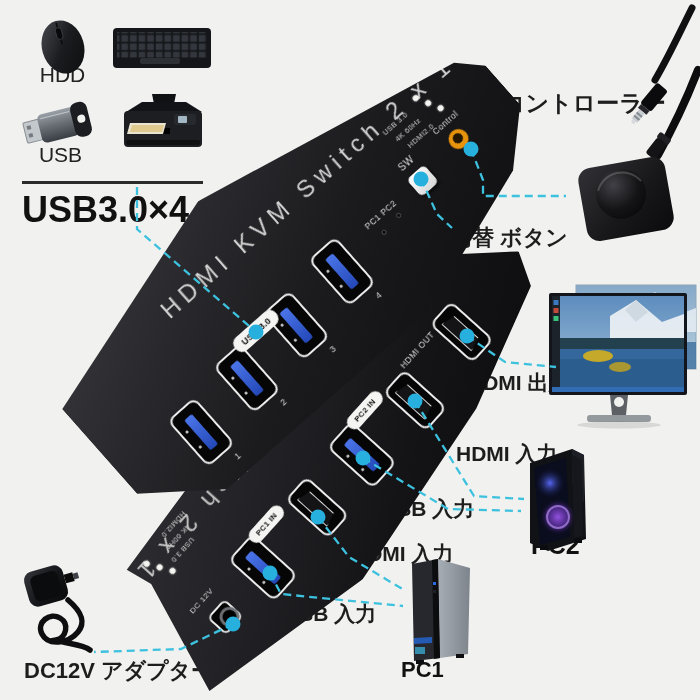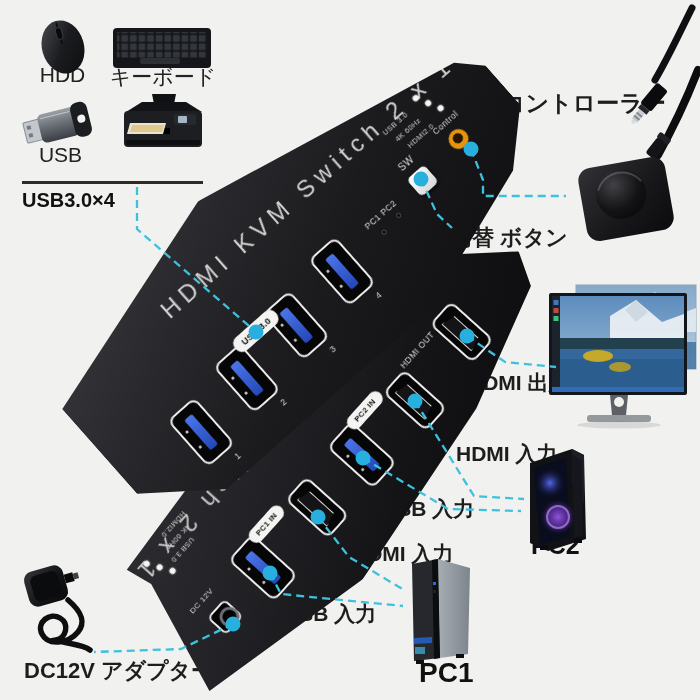--- a/index.html
+++ b/index.html
@@ -9,21 +9,21 @@
     background:#f1f1ef;
     font-family:"Liberation Sans","DejaVu Sans",sans-serif;
     color:#1d1d1d;
   }
   .jp-label { position:absolute; font-weight:600; color:#1d1d1d; white-space:nowrap; }
   .icon-label { position:absolute; font-weight:500; color:#222; text-align:center; }
   .pc-label { position:absolute; font-weight:700; color:#111; }
 
   
   #divider { position:absolute; left:22px; top:181px; width:181px; height:3px; background:#2b2b2b; }
-  #usb-group-label { position:absolute; left:22px; top:189px; font-size:20px; font-weight:700; color:#111; }
+  #usb-group-label { position:absolute; left:22px; top:189px; font-size:36px; font-weight:700; color:#111; }
 
   
   .device { position:absolute; }
   #device-top {
     left:28px; top:150px; width:545px; height:235px;
     transform:rotate(-41.5deg);
     background:linear-gradient(152deg,#3a3a3e 0%,#29292d 28%,#1b1b1e 55%,#0e0e10 100%);
     clip-path:polygon(44% 0%,96% 28%,100% 38%,100% 60%,91% 79%,62% 100%,13% 100%,0% 76%,0% 28%);
     filter:drop-shadow(-10px 14px 12px rgba(0,0,0,0.30));
     z-index:10;
@@ -124,21 +124,20 @@
     <defs>
         <pattern id="keys" width="8.6" height="8.4" patternUnits="userSpaceOnUse">
       <rect width="8.6" height="8.4" fill="#16181b"></rect>
           <rect x="0.8" y="0.8" width="6.6" height="6.4" rx="1" fill="#33363c"></rect>
     </pattern>
       </defs>
     <rect x="1" y="2" width="98" height="40" rx="4" fill="#141619"></rect>
     <rect x="5" y="6" width="90" height="25.5" fill="url(#keys)"></rect>
     <rect x="28" y="32" width="40" height="6" rx="2" fill="#2d3035"></rect>
   </svg>
-  <div class="icon-label" style="left:108px;top:63px;width:110px;font-size:21px;">キーボード</div>
 
   <svg class="iconsvg" style="left:20px;top:96px" width="80" height="56" viewBox="0 0 80 56">
     <defs>
         <linearGradient id="ug" x1="0" y1="0" x2="0" y2="1">
       <stop offset="0" stop-color="#9aa0a7"></stop>
           <stop offset="0.45" stop-color="#6a7076"></stop>
           <stop offset="1" stop-color="#393e44"></stop>
     </linearGradient>
       </defs>
     <g transform="rotate(-14 40 28)">
@@ -388,21 +387,21 @@
   </svg>
 
   <div class="jp-label" style="left:502px;top:88px;font-size:23px;">コントローラー</div>
   <div class="jp-label" style="left:450px;top:223px;font-size:22px;">切替 ボタン</div>
   <div class="jp-label" style="left:468px;top:369px;font-size:21px;">HDMI 出力</div>
   <div class="jp-label" style="left:456px;top:440px;font-size:21px;">HDMI 入力</div>
   <div class="jp-label" style="left:382px;top:495px;font-size:21px;">USB 入力</div>
   <div class="jp-label" style="left:352px;top:540px;font-size:21px;">HDMI 入力</div>
   <div class="jp-label" style="left:284px;top:600px;font-size:21px;">USB 入力</div>
   <div class="pc-label" style="left:531px;top:531px;font-size:25px;">PC2</div>
-  <div class="pc-label" style="left:419px;top:657px;font-size:28px;">PC1</div>
+  <div class="pc-label" style="left:401px;top:657px;font-size:22px;">PC1</div>
   <div class="jp-label" style="left:24px;top:656px;font-size:22px;">DC12V アダプター</div>
 
   <svg id="connectors" width="700" height="700" viewBox="0 0 700 700">
     <g stroke="#3cc1de" stroke-width="2.3" fill="none" stroke-dasharray="8 5">
       <polyline points="137,187 137,229 256,332"></polyline>
       <polyline points="421,179 437,214 452,228"></polyline>
       <polyline points="471,149 483,180 483,196 566,196"></polyline>
       <polyline points="467,336 505,362 556,367"></polyline>
       <polyline points="415,401 474,496 524,499"></polyline>
       <polyline points="363,458 448,509 521,511"></polyline>

